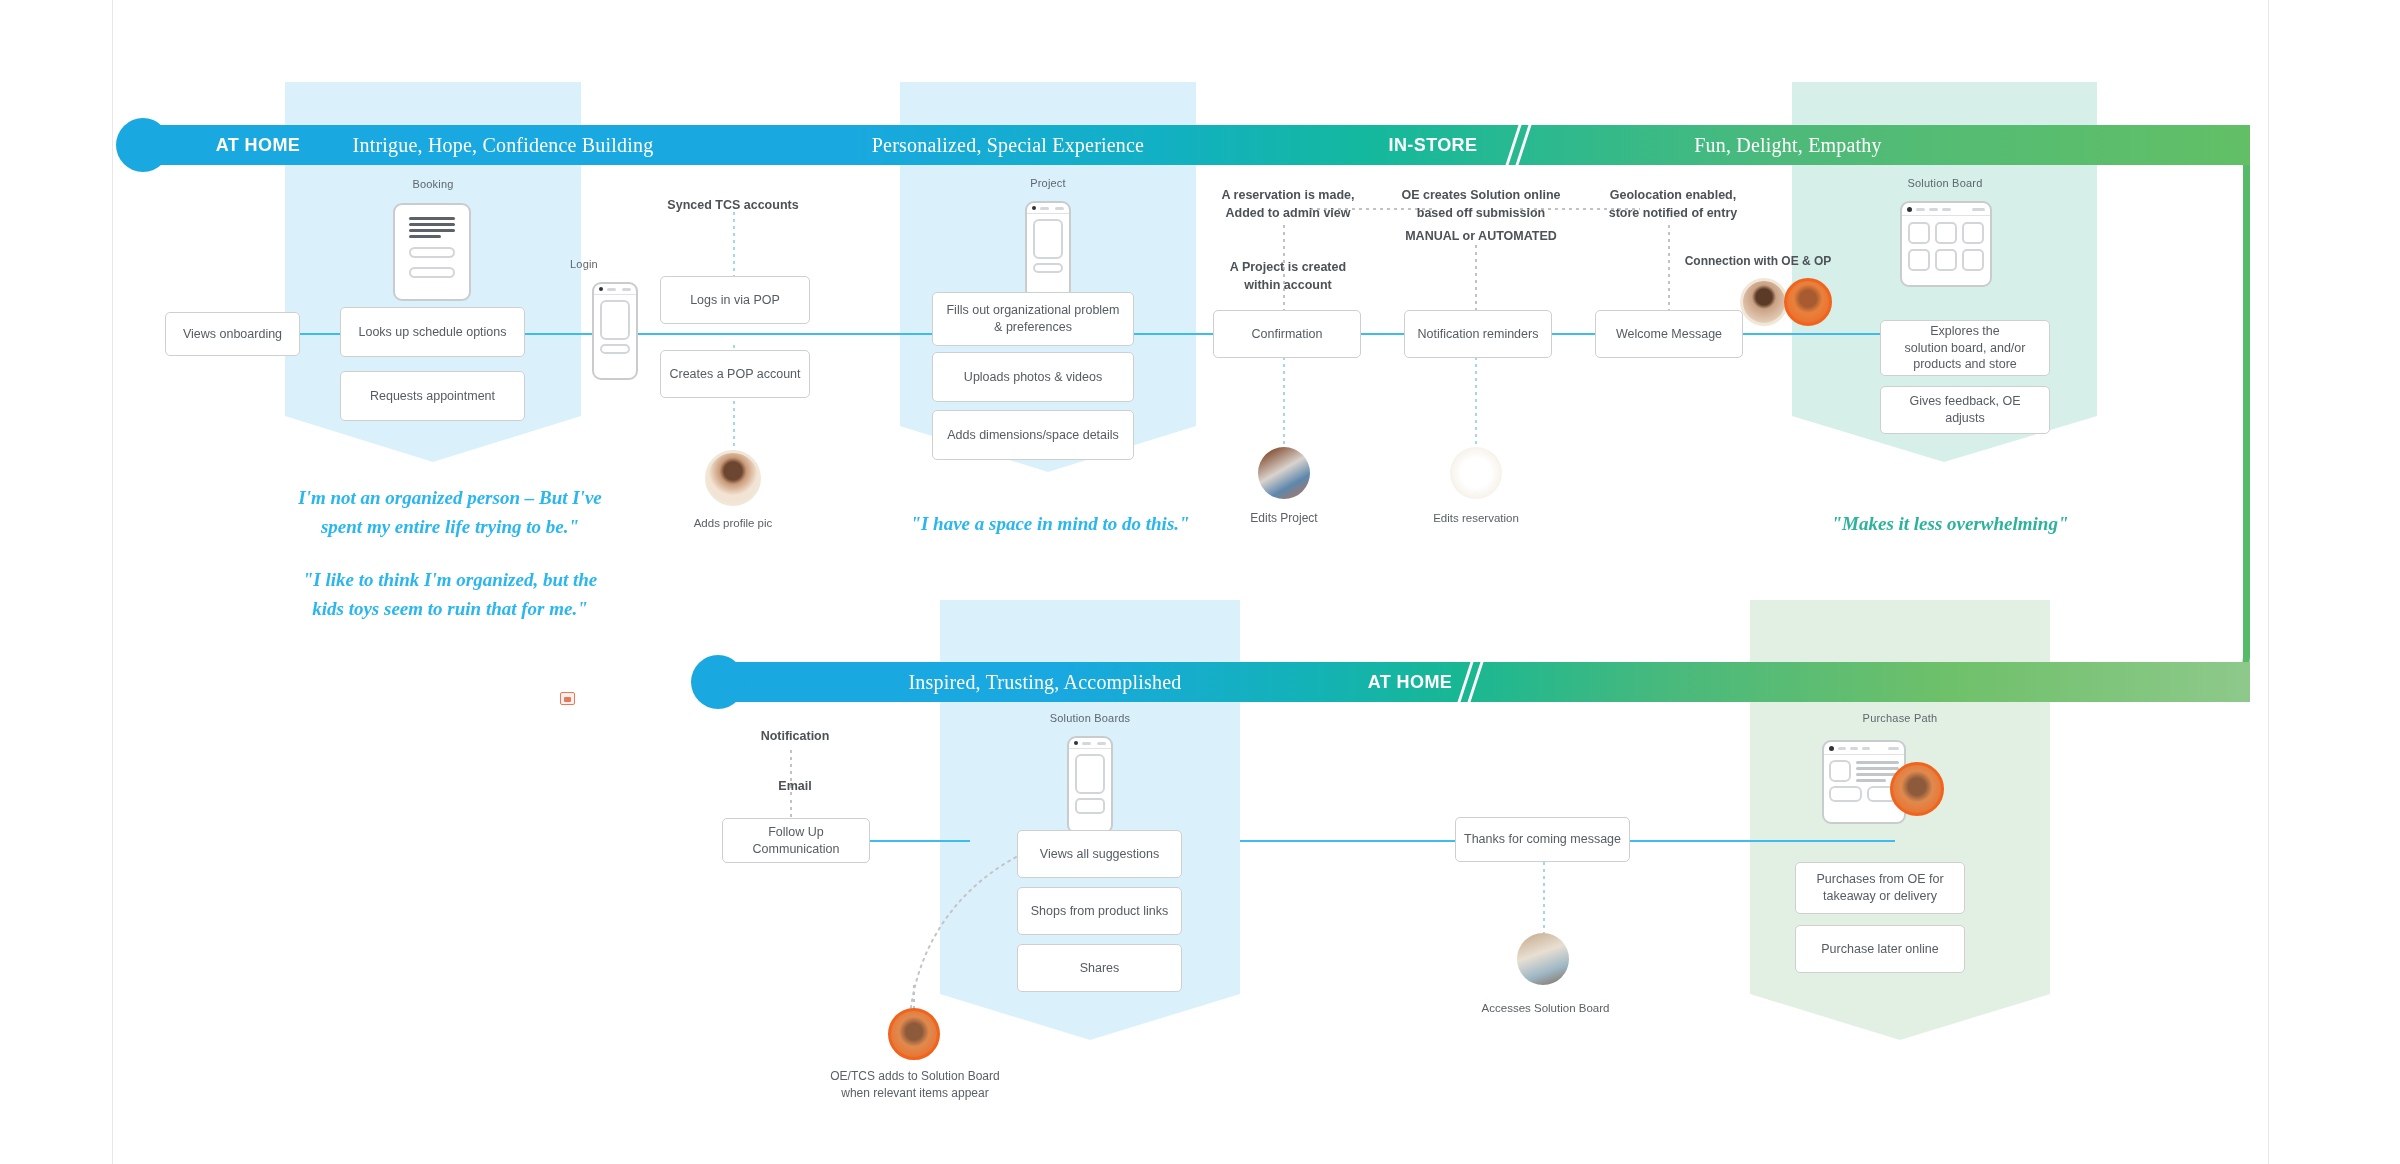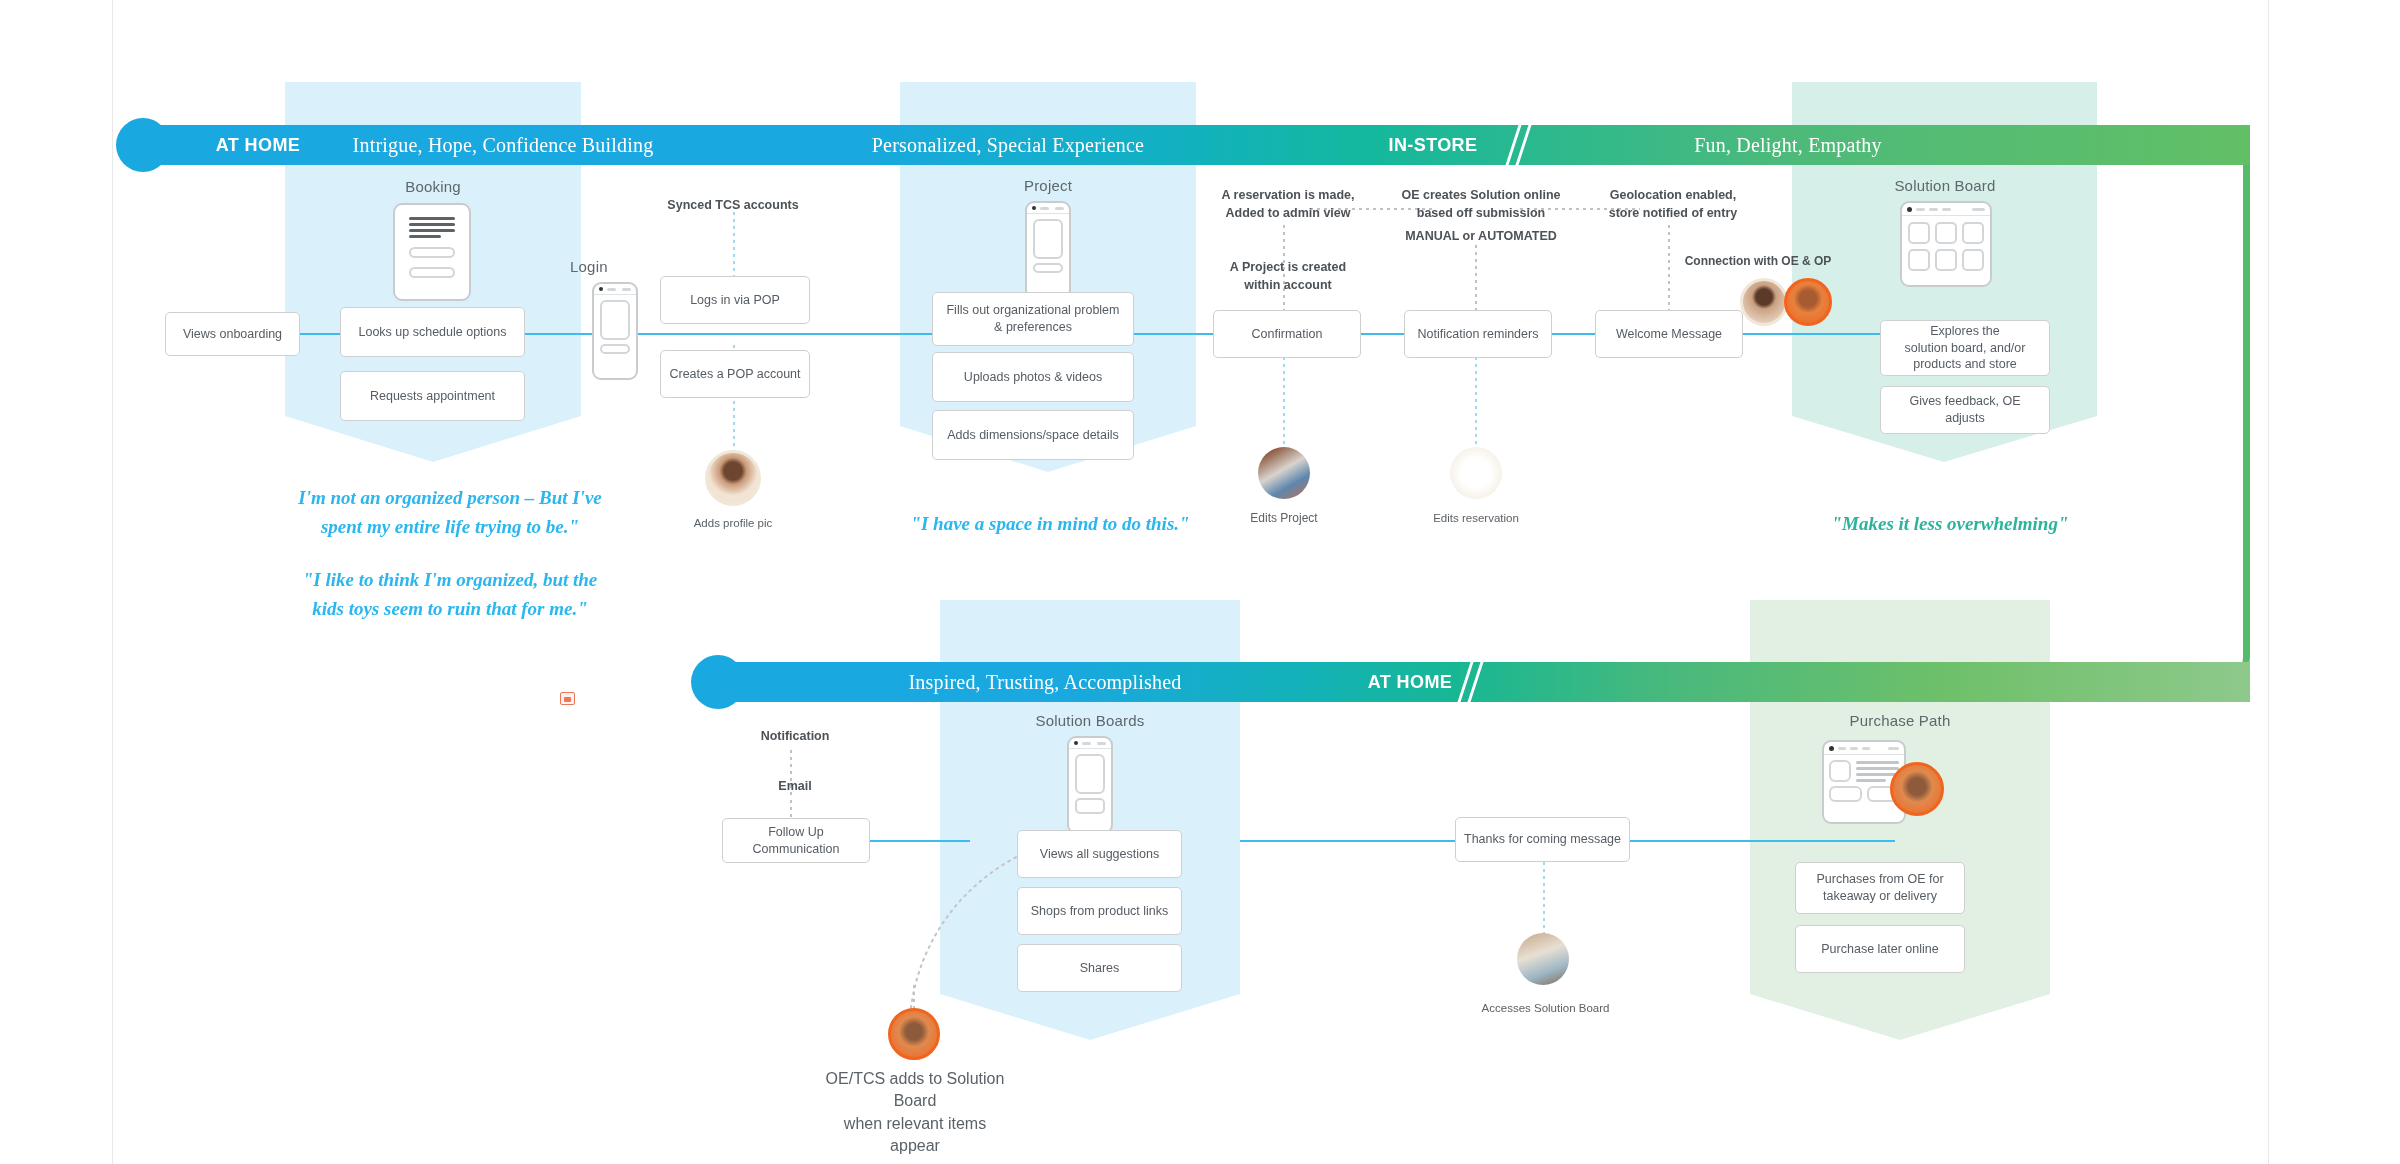--- a/index.html
+++ b/index.html
@@ -107,21 +107,21 @@
   }
 
   
   .lbl {
     position: absolute; z-index: 5;
     color: #5a6167; font-size: 12.5px; line-height: 1.4;
     text-align: center;
   }
   .col-title {
     position: absolute; z-index: 5;
-    color: #5f666c; font-size: 15px; text-align: center;
+    color: #5f666c; font-size: 11px; text-align: center;
     letter-spacing: .2px;
   }
   .annot {
     position: absolute; z-index: 5;
     color: #4c5257; font-size: 12.5px; line-height: 1.45;
     text-align: center; font-weight: 600;
   }
 
   
   .quote {
@@ -442,21 +442,21 @@
 takeaway or delivery</span>
   </div>
   <div class="abox" style="left:1795px; top:925px; width:170px; height:48px;">Purchase later online</div>
 
   <div class="annot" style="left:730px; top:727px; width:130px;">Notification</div>
   <div class="annot" style="left:730px; top:777px; width:130px;">Email</div>
 
   <div class="avatar av-orange" style="left:888px; top:1008px; width:52px; height:52px;
               background:radial-gradient(circle at 50% 45%, #8e5a3c 24%, #e08a4e 44%, #f0641e 100%);">
   </div>
-  <div class="lbl" style="left:820px; top:1068px; width:190px; font-size:16px; white-space:pre-line;">OE/TCS adds to Solution Board
+  <div class="lbl" style="left:820px; top:1068px; width:190px; font-size:12px; white-space:pre-line;">OE/TCS adds to Solution Board
 when relevant items appear</div>
 
   <div class="avatar" style="left:1517px; top:933px; width:52px; height:52px;
               background:linear-gradient(160deg,#cdb49a 10%,#e8dfd2 40%,#9fb8c6 70%,#7d6a58 100%);">
   </div>
   <div class="lbl" style="left:1478px; top:1000px; width:135px; font-size:11.5px;">Accesses Solution Board</div>
 
 </div>
 
 </body></html>

